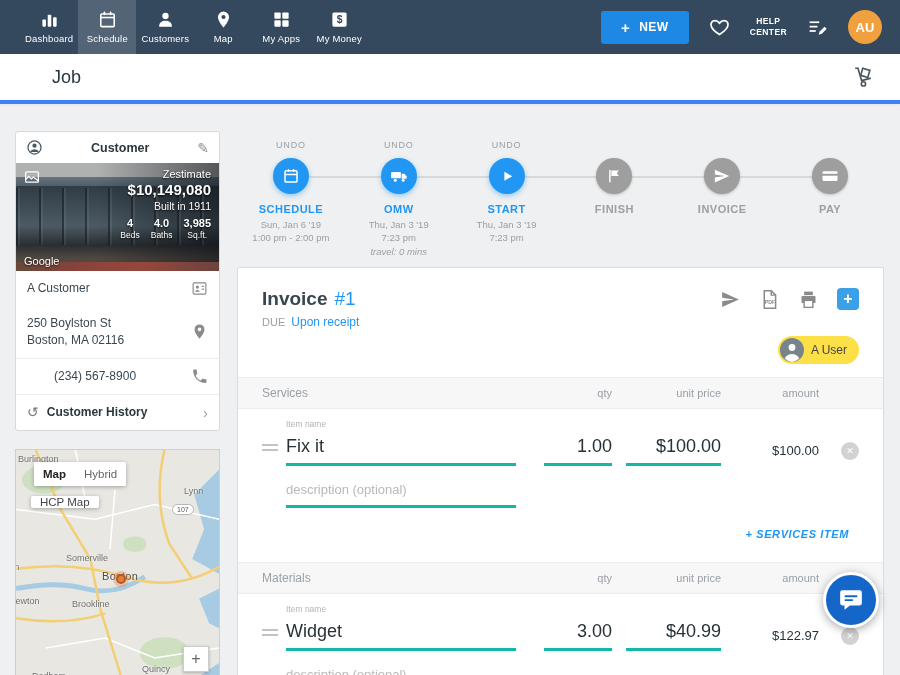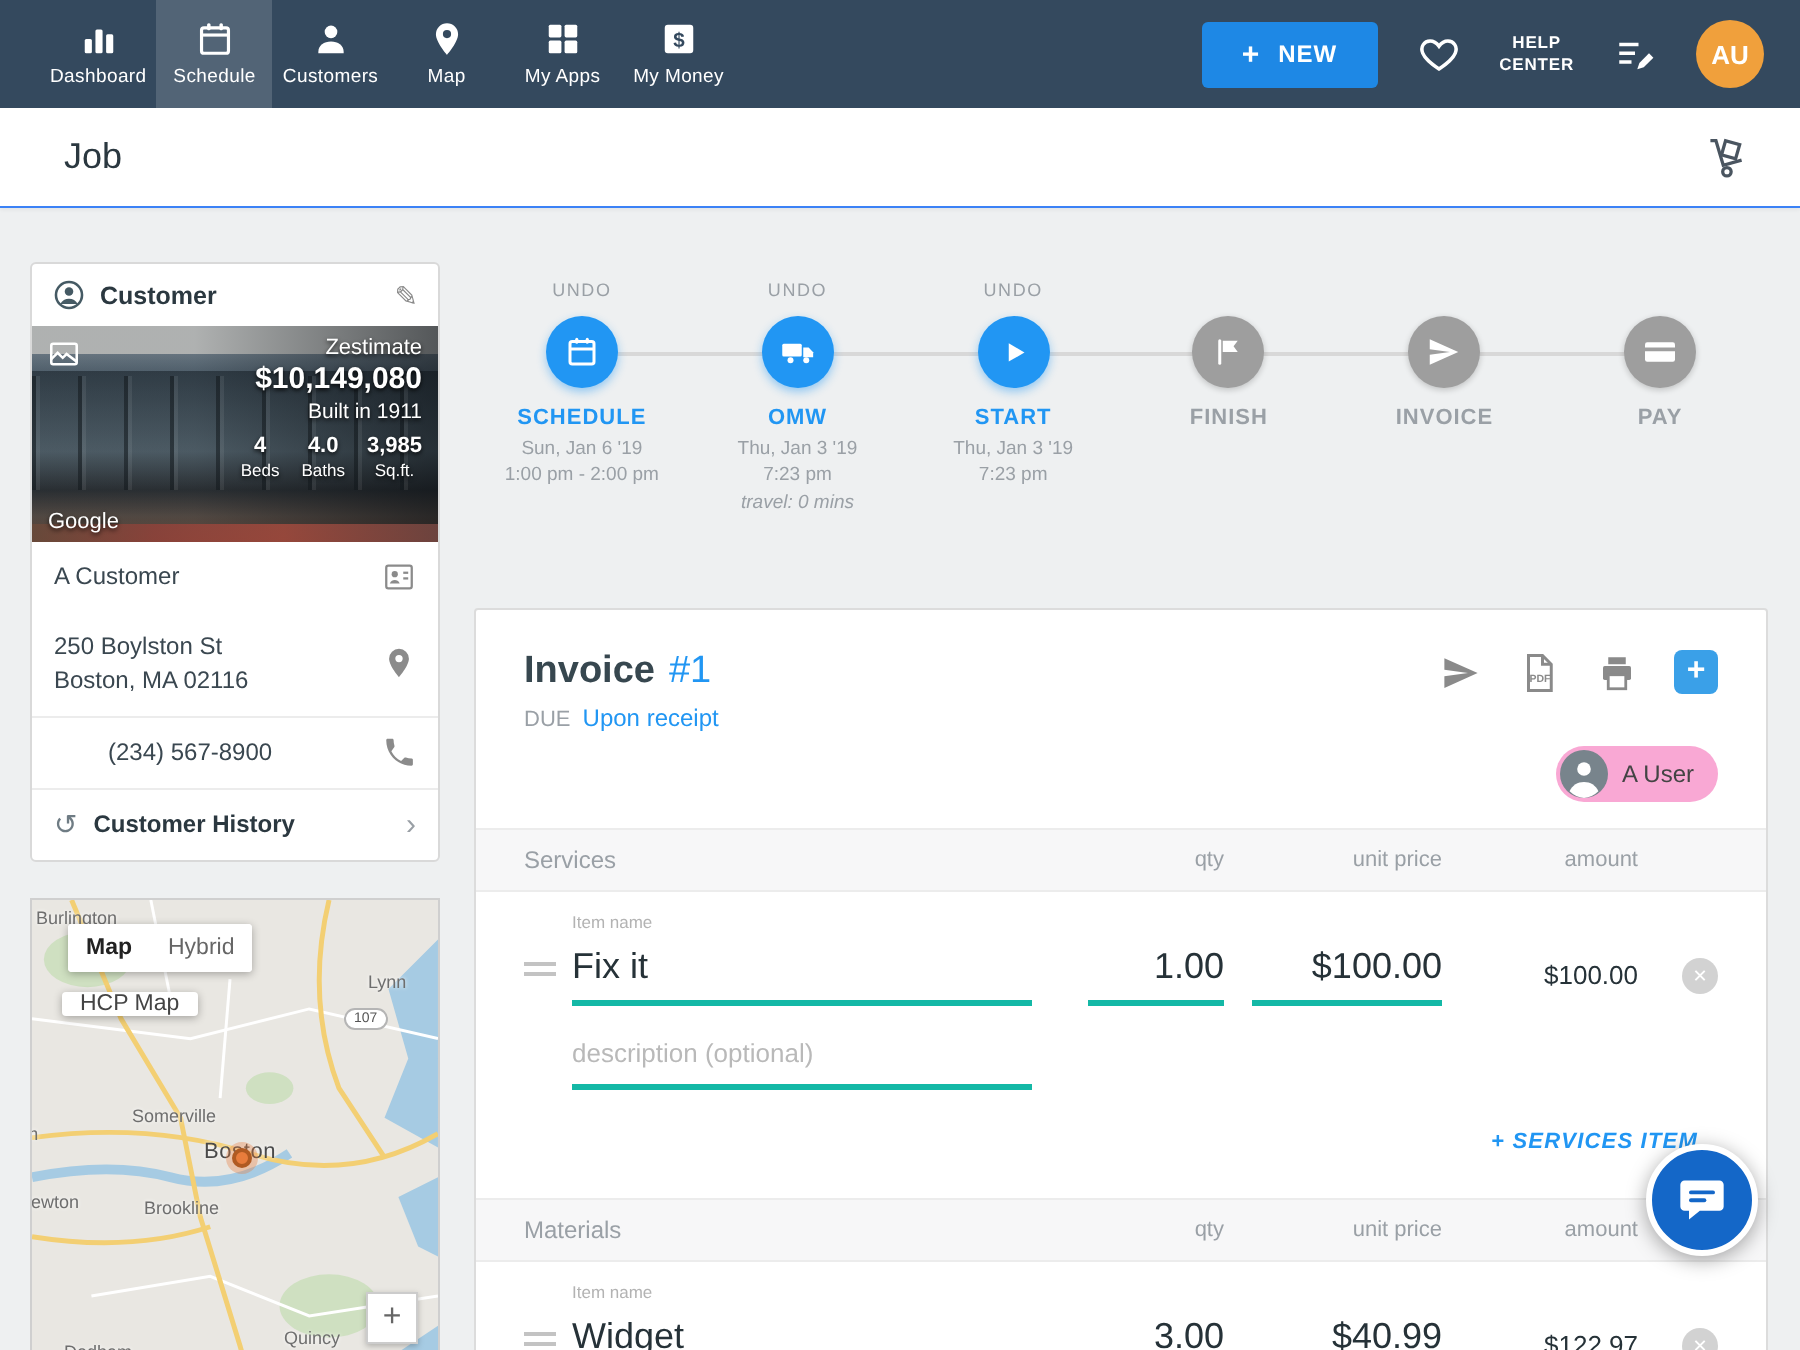--- a/index.html
+++ b/index.html
@@ -15,31 +15,31 @@
   .nav-label { font-size:9.5px; letter-spacing:.2px; }
   .topnav-right { margin-left:auto; display:flex; align-items:center; gap:20px; padding-right:18px; }
   .new-btn { background:#1e88e5; color:#fff; border:none; font-size:12px; font-weight:bold; letter-spacing:.5px; padding:9px 20px; border-radius:3px; display:flex; align-items:center; gap:9px; cursor:pointer; font-family:inherit; }
   .new-btn .plus { font-size:15px; font-weight:bold; line-height:1; }
   .icon-btn { background:none; border:none; cursor:pointer; padding:0; }
   .icon-btn svg { width:21px; height:21px; display:block; }
   .help-center { font-size:8.5px; font-weight:bold; line-height:1.35; text-align:center; letter-spacing:.4px; cursor:pointer; }
   .avatar { width:34px; height:34px; border-radius:50%; background:#f0a03c; color:#fff; display:flex; align-items:center; justify-content:center; font-size:13px; font-weight:bold; cursor:pointer; }
 
   
-  .pagebar { position:absolute; top:54px; left:0; right:0; height:50px; background:#fff; border-bottom:1px solid #3b82f6; box-shadow:0 1px 2px rgba(0,0,0,.05); display:flex; align-items:center; padding:0 26px 0 32px; z-index:10; }
+  .pagebar { position:absolute; top:54px; left:0; right:0; height:50px; background:#fff; border-bottom:4px solid #3b82f6; box-shadow:0 1px 2px rgba(0,0,0,.05); display:flex; align-items:center; padding:0 26px 0 52px; z-index:10; }
   .page-title { font-size:18px; color:#2b3840; }
   .pagebar .spacer { flex:1; }
   .pagebar .icon-btn svg { width:22px; height:22px; }
 
   
   .left-col { position:absolute; left:15px; top:131px; width:205px; }
   .card { background:#fff; border:1px solid #d9d9d9; border-radius:3px; }
   .cust-header { display:flex; align-items:center; gap:7px; padding:7px 10px; }
   .cust-header svg { width:17px; height:17px; }
-  .cust-title { flex:1; font-size:12.5px; font-weight:bold; color:#2b3840; }
+  .cust-title { flex:1; font-size:12.5px; font-weight:bold; color:#2b3840;margin-left:41px; }
   .edit-pencil { color:#8a8a8a; font-size:14px; cursor:pointer; }
 
   .photo { position:relative; height:108px; overflow:hidden;
     background:
       linear-gradient(to left, rgba(8,12,16,.60), rgba(8,12,16,.12) 60%),
       linear-gradient(180deg,#c6c8c7 0%,#c6c8c7 13%,#73828e 13%,#5a6b78 21%,#35424c 21%,#55656f 58%,#2e3337 76%,#5a5049 88%,#6a4a3c 100%);
   }
   .photo::before { content:""; position:absolute; left:0; right:0; top:23%; bottom:24%;
     background:repeating-linear-gradient(90deg, rgba(18,24,28,.55) 0 2px, rgba(255,255,255,.07) 2px 4px, transparent 4px 23px); }
   .photo::after { content:""; position:absolute; left:0; right:0; bottom:0; height:9px;
@@ -77,21 +77,21 @@
   .map-btns .b-map { font-weight:bold; color:#222; }
   .map-btns .b-hyb { color:#666; }
   .hcp-btn { position:absolute; top:46px; left:15px; border:none; background:#fff; padding:0 9px; font-size:11.5px; color:#444; box-shadow:0 1px 4px rgba(0,0,0,.3); border-radius:2px; cursor:pointer; z-index:3; font-family:inherit; }
   .zoom-btn { position:absolute; right:10px; width:26px; height:26px; background:#fff; border:1px solid #ccc; box-shadow:0 1px 3px rgba(0,0,0,.25); font-size:16px; color:#666; cursor:pointer; line-height:1; z-index:3; }
   .zoom-in { bottom:36px; }
 
   
   .main { position:absolute; left:237px; right:16px; top:104px; }
 
   
-  .timeline { position:relative; height:200px; }
+  .timeline { position:relative; height:163px; }
   .tl-line { position:absolute; top:72px; left:54px; right:54px; height:2px; background:#d8d8d8; }
   .tl-steps { position:relative; display:flex; }
   .tl-step { flex:1; display:flex; flex-direction:column; align-items:center; padding-top:36px; }
   .tl-undo { height:13px; font-size:9px; letter-spacing:.8px; color:#9aa0a6; cursor:pointer; }
   .tl-circle { margin-top:5px; width:36px; height:36px; border-radius:50%; display:flex; align-items:center; justify-content:center; cursor:pointer; }
   .tl-circle svg { width:18px; height:18px; }
   .tl-circle.active { background:#2196f3; box-shadow:0 2px 5px rgba(33,150,243,.45); }
   .tl-circle.inactive { background:#9e9e9e; box-shadow:0 1px 3px rgba(0,0,0,.2); }
   .tl-label { margin-top:9px; font-size:11px; font-weight:bold; letter-spacing:.5px; }
   .tl-label.active { color:#2196f3; }
@@ -103,21 +103,21 @@
   .invoice-card { background:#fff; border:1px solid #dcdcdc; border-radius:2px; min-height:430px; padding-bottom:10px; }
   .inv-head { display:flex; align-items:center; padding:20px 24px 0; }
   .inv-title { font-size:19px; font-weight:bold; color:#37474f; }
   .inv-num { font-size:19px; color:#2196f3; margin-left:7px; }
   .inv-actions { margin-left:auto; display:flex; align-items:center; gap:18px; }
   .inv-actions .icon-btn svg { width:21px; height:21px; }
   .add-sq { width:22px; height:22px; background:#3aa0e8; border:none; border-radius:4px; color:#fff; font-size:16px; font-weight:bold; line-height:1; cursor:pointer; display:flex; align-items:center; justify-content:center; }
   .due-row { padding:5px 24px 0; font-size:11px; color:#9aa0a6; }
   .due-link { color:#2196f3; font-size:12px; cursor:pointer; margin-left:3px; }
   .chip-row { display:flex; justify-content:flex-end; padding:7px 24px 0; }
-  .user-chip { display:flex; align-items:center; gap:7px; background:#f9a8d4; border-radius:14px; padding:2px 12px 2px 2px; cursor:pointer; }
+  .user-chip { display:flex; align-items:center; gap:7px; background:#fde047; border-radius:14px; padding:2px 12px 2px 2px; cursor:pointer; }
   .chip-avatar svg { width:24px; height:24px; display:block; }
   .chip-name { font-size:12px; color:#444; }
 
   .cols { display:flex; }
   .col-name { flex:1; margin-right:28px; min-width:0; }
   .col-qty { width:68px; flex:none; }
   .col-unit { width:95px; flex:none; margin-left:14px; }
   .col-amount { width:88px; flex:none; margin-left:10px; }
   .col-x { width:40px; flex:none; display:flex; justify-content:flex-end; }
   .sec-band { margin-top:13px; padding:8px 24px; background:#f7f7f8; border-top:1px solid #ececec; border-bottom:1px solid #ececec; align-items:center; }

